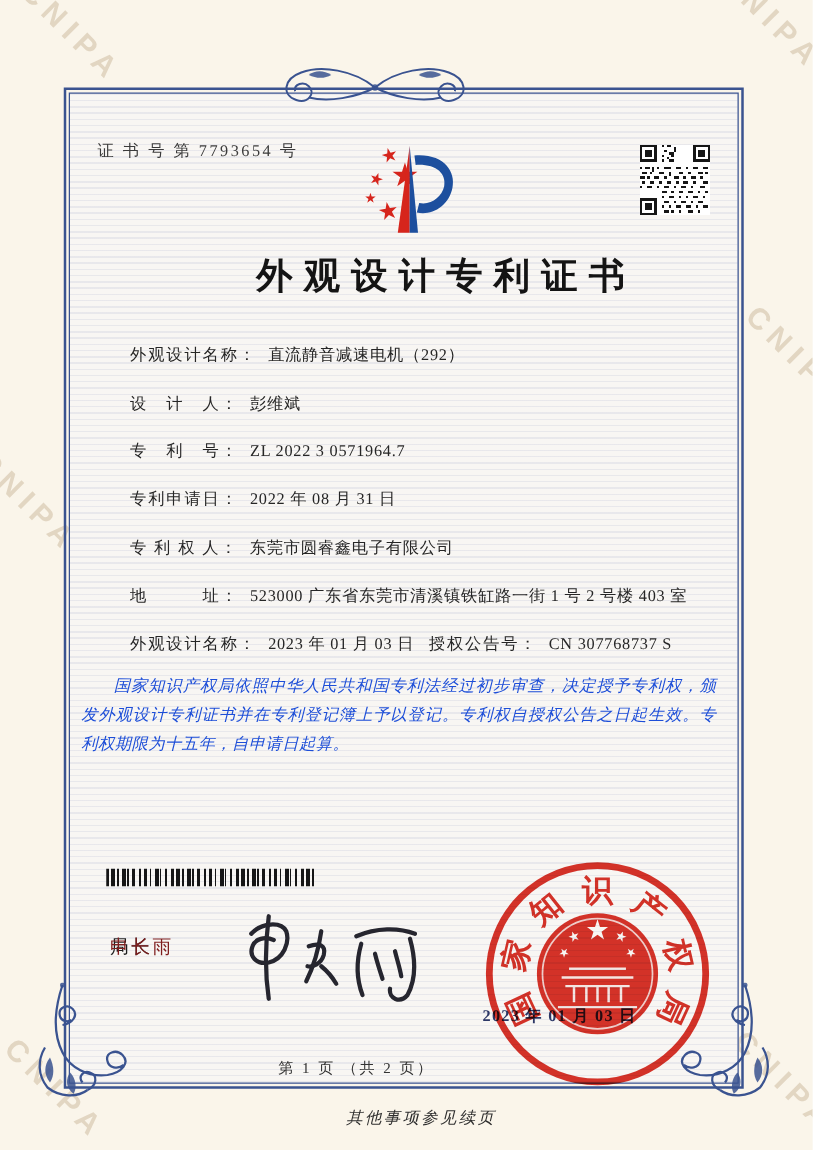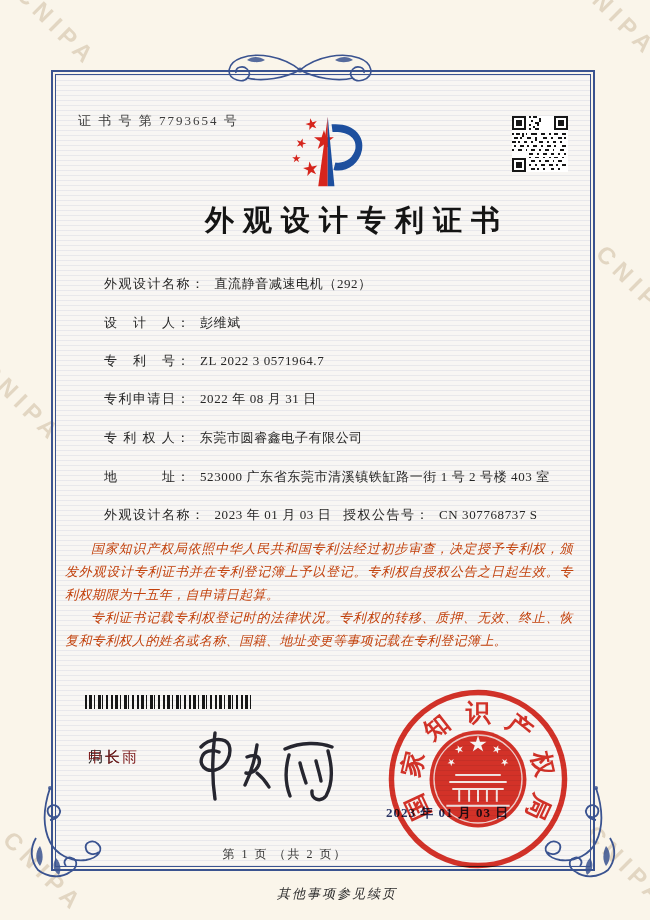--- a/index.html
+++ b/index.html
@@ -46,21 +46,21 @@
   
   .row{
     position:absolute;left:88px;width:487px;font-size:13px;white-space:nowrap;color:#262626;margin-left:16px;
   }
   .flabel{letter-spacing:1.5px;margin-right:9px;}
   .fvalue{letter-spacing:0.6px;}
   .fpair2{position:absolute;left:239px;top:0;}
   
   .paras{
     position:absolute;left:65px;top:537px;width:508px;
-    font-size:13px;line-height:23px;text-align:justify;color:#c2410c;
+    font-size:13px;line-height:23px;text-align:justify;color:#1d4ed8;
     font-style:italic;letter-spacing:0.4px;
   }
   .paras p{margin:0;text-indent:2em;}
   
   .barcode{
     position:absolute;left:85px;top:695px;width:168px;height:14px;
     background:repeating-linear-gradient(90deg,
       #161616 0 2px, rgba(0,0,0,0) 2px 4px,
       #161616 4px 7px, rgba(0,0,0,0) 7px 9px,
       #161616 9px 10px, rgba(0,0,0,0) 10px 13px,
@@ -211,21 +211,20 @@
 </div>
 <div class="row" style="top:506px">
   <span class="flabel">外观设计名称：</span><span class="fvalue">2023 年 01 月 03 日</span>
   <span class="fpair2">
     <span class="flabel">授权公告号：</span><span class="fvalue">CN 307768737 S</span>
   </span>
 </div>
 
 <div class="paras">
   <p>国家知识产权局依照中华人民共和国专利法经过初步审查，决定授予专利权，颁发外观设计专利证书并在专利登记簿上予以登记。专利权自授权公告之日起生效。专利权期限为十五年，自申请日起算。</p>
-  <p>专利证书记载专利权登记时的法律状况。专利权的转移、质押、无效、终止、恢复和专利权人的姓名或名称、国籍、地址变更等事项记载在专利登记簿上。</p>
 </div>
 
 <div class="barcode"></div>
 
 <div class="officer-title">局长</div>
 <div class="officer-name">申长雨</div>
 
 <svg class="signature" viewBox="0 0 170 88">
   <g fill="none" stroke="#15151f" stroke-width="3.4" stroke-linecap="round" stroke-linejoin="round" opacity="0.92">
     <path d="M30,10 C27,34 27,56 30,76"></path>

